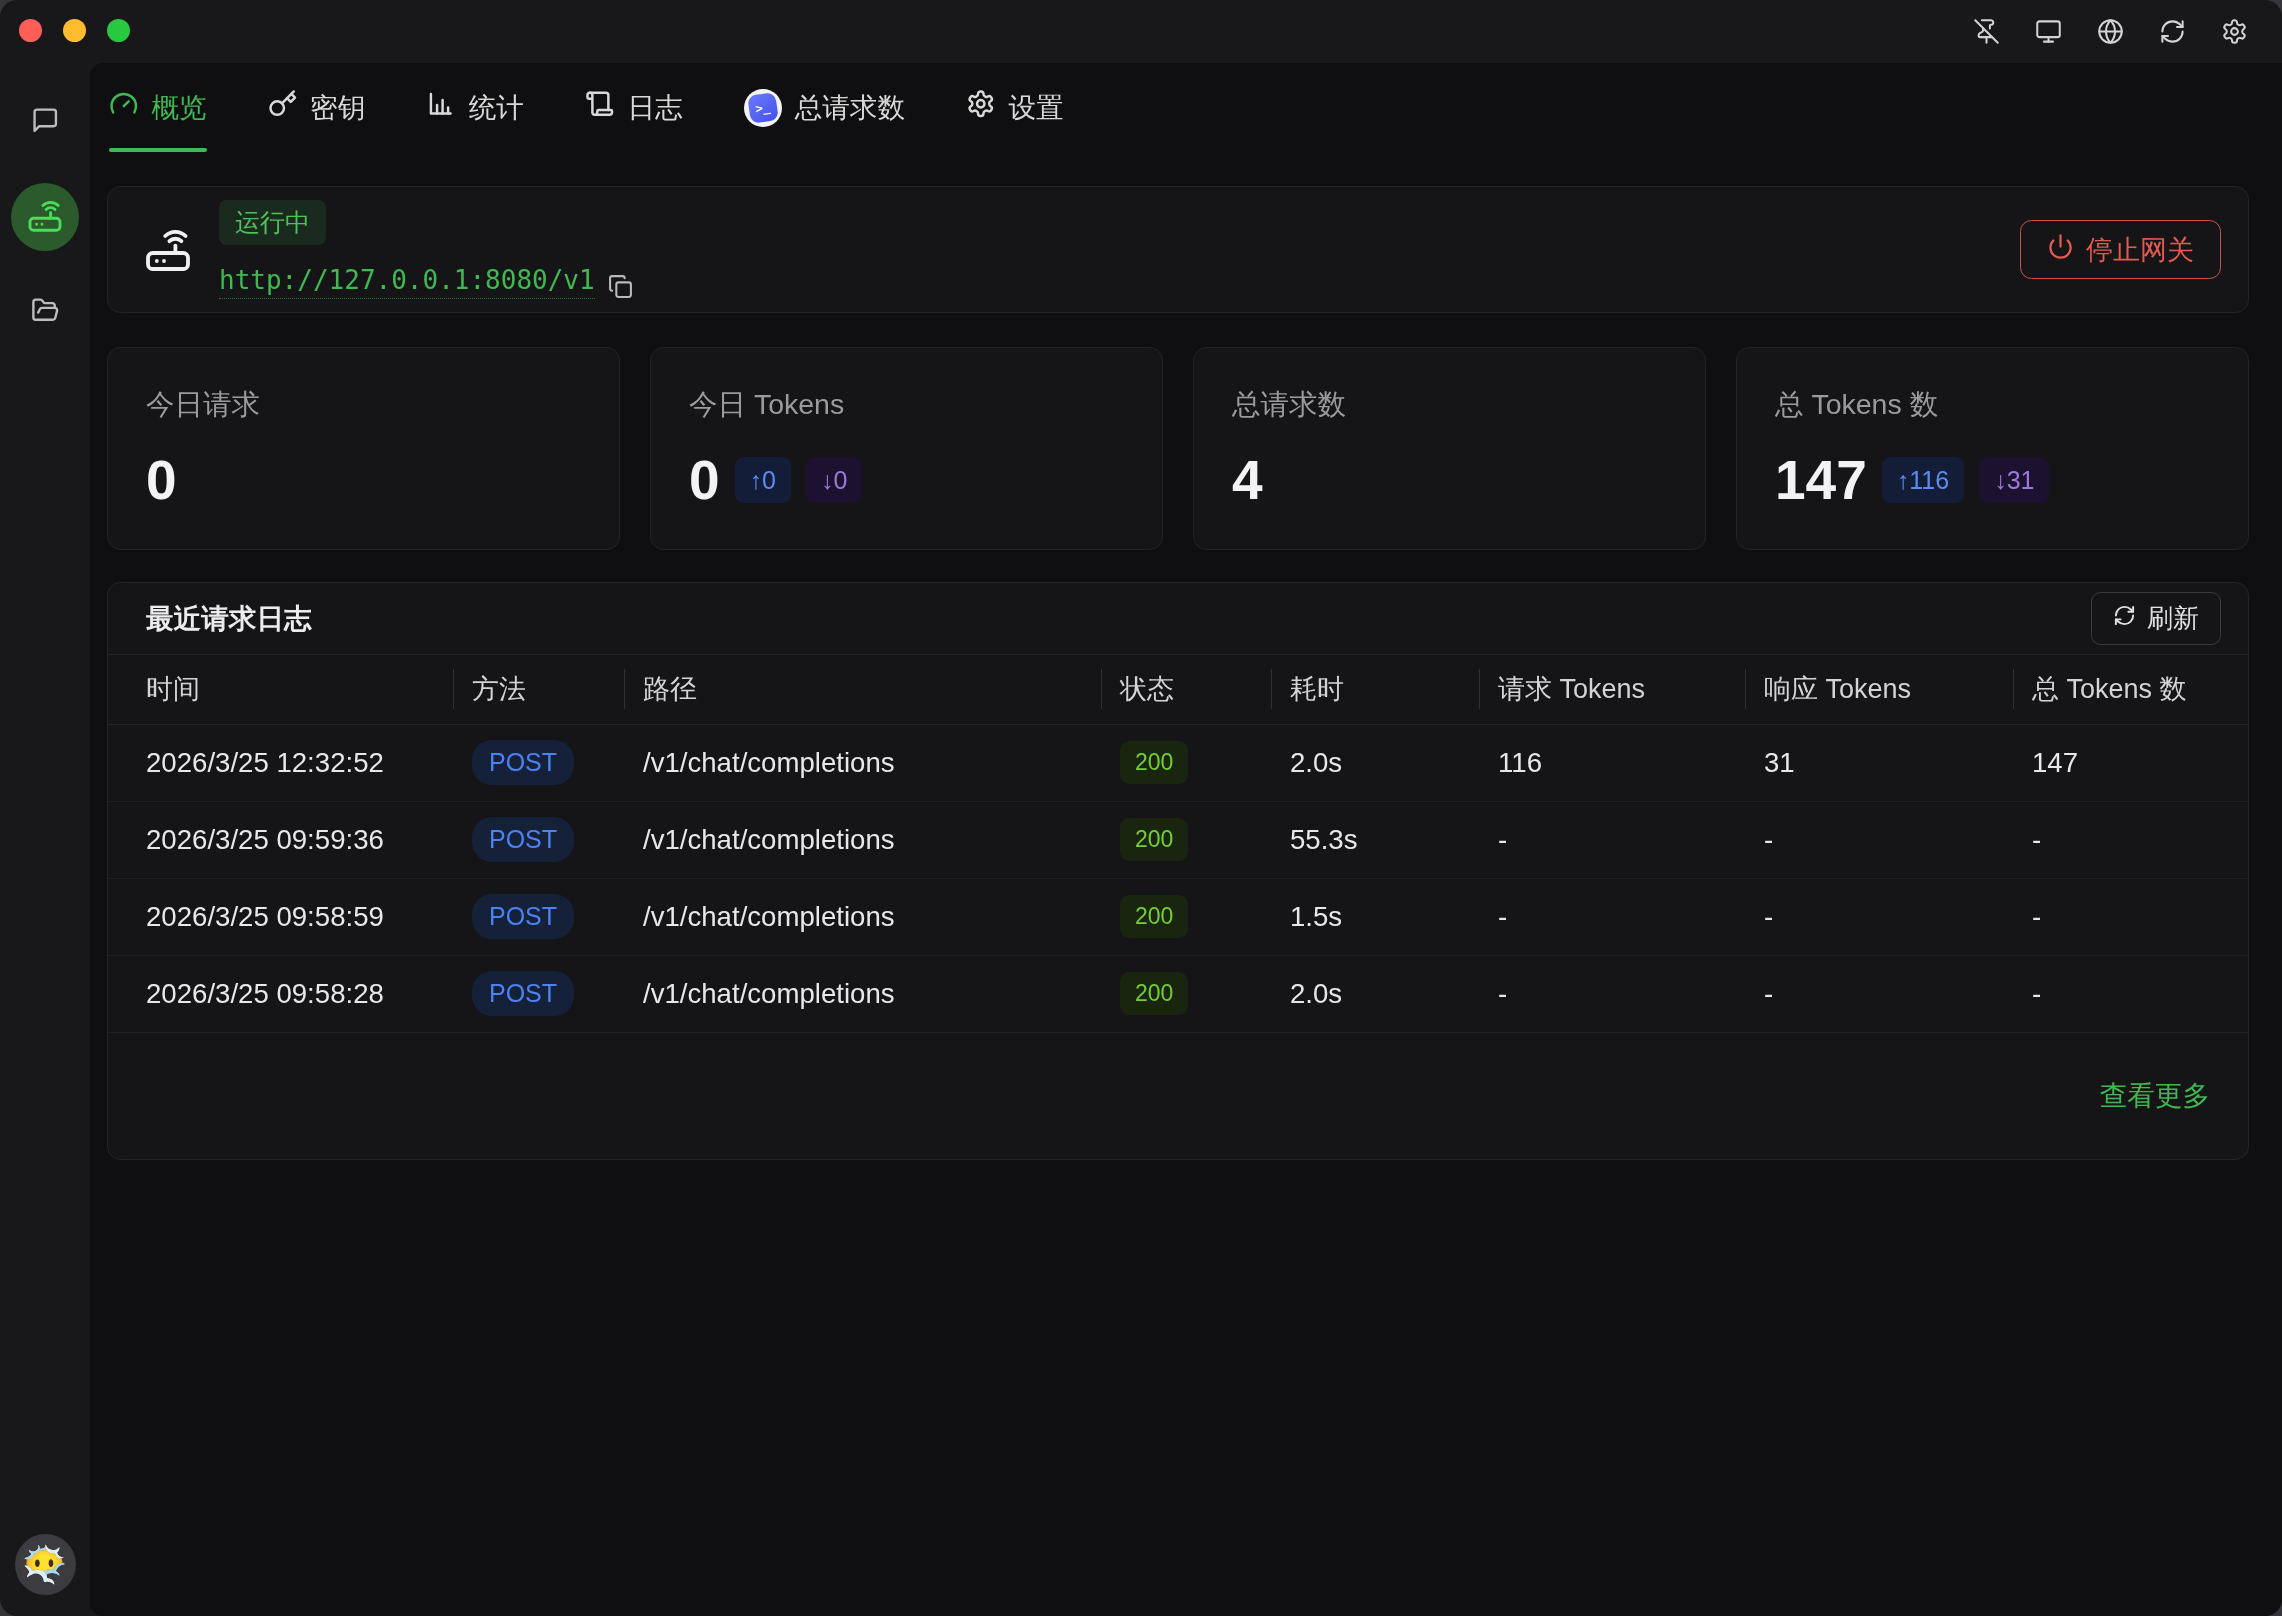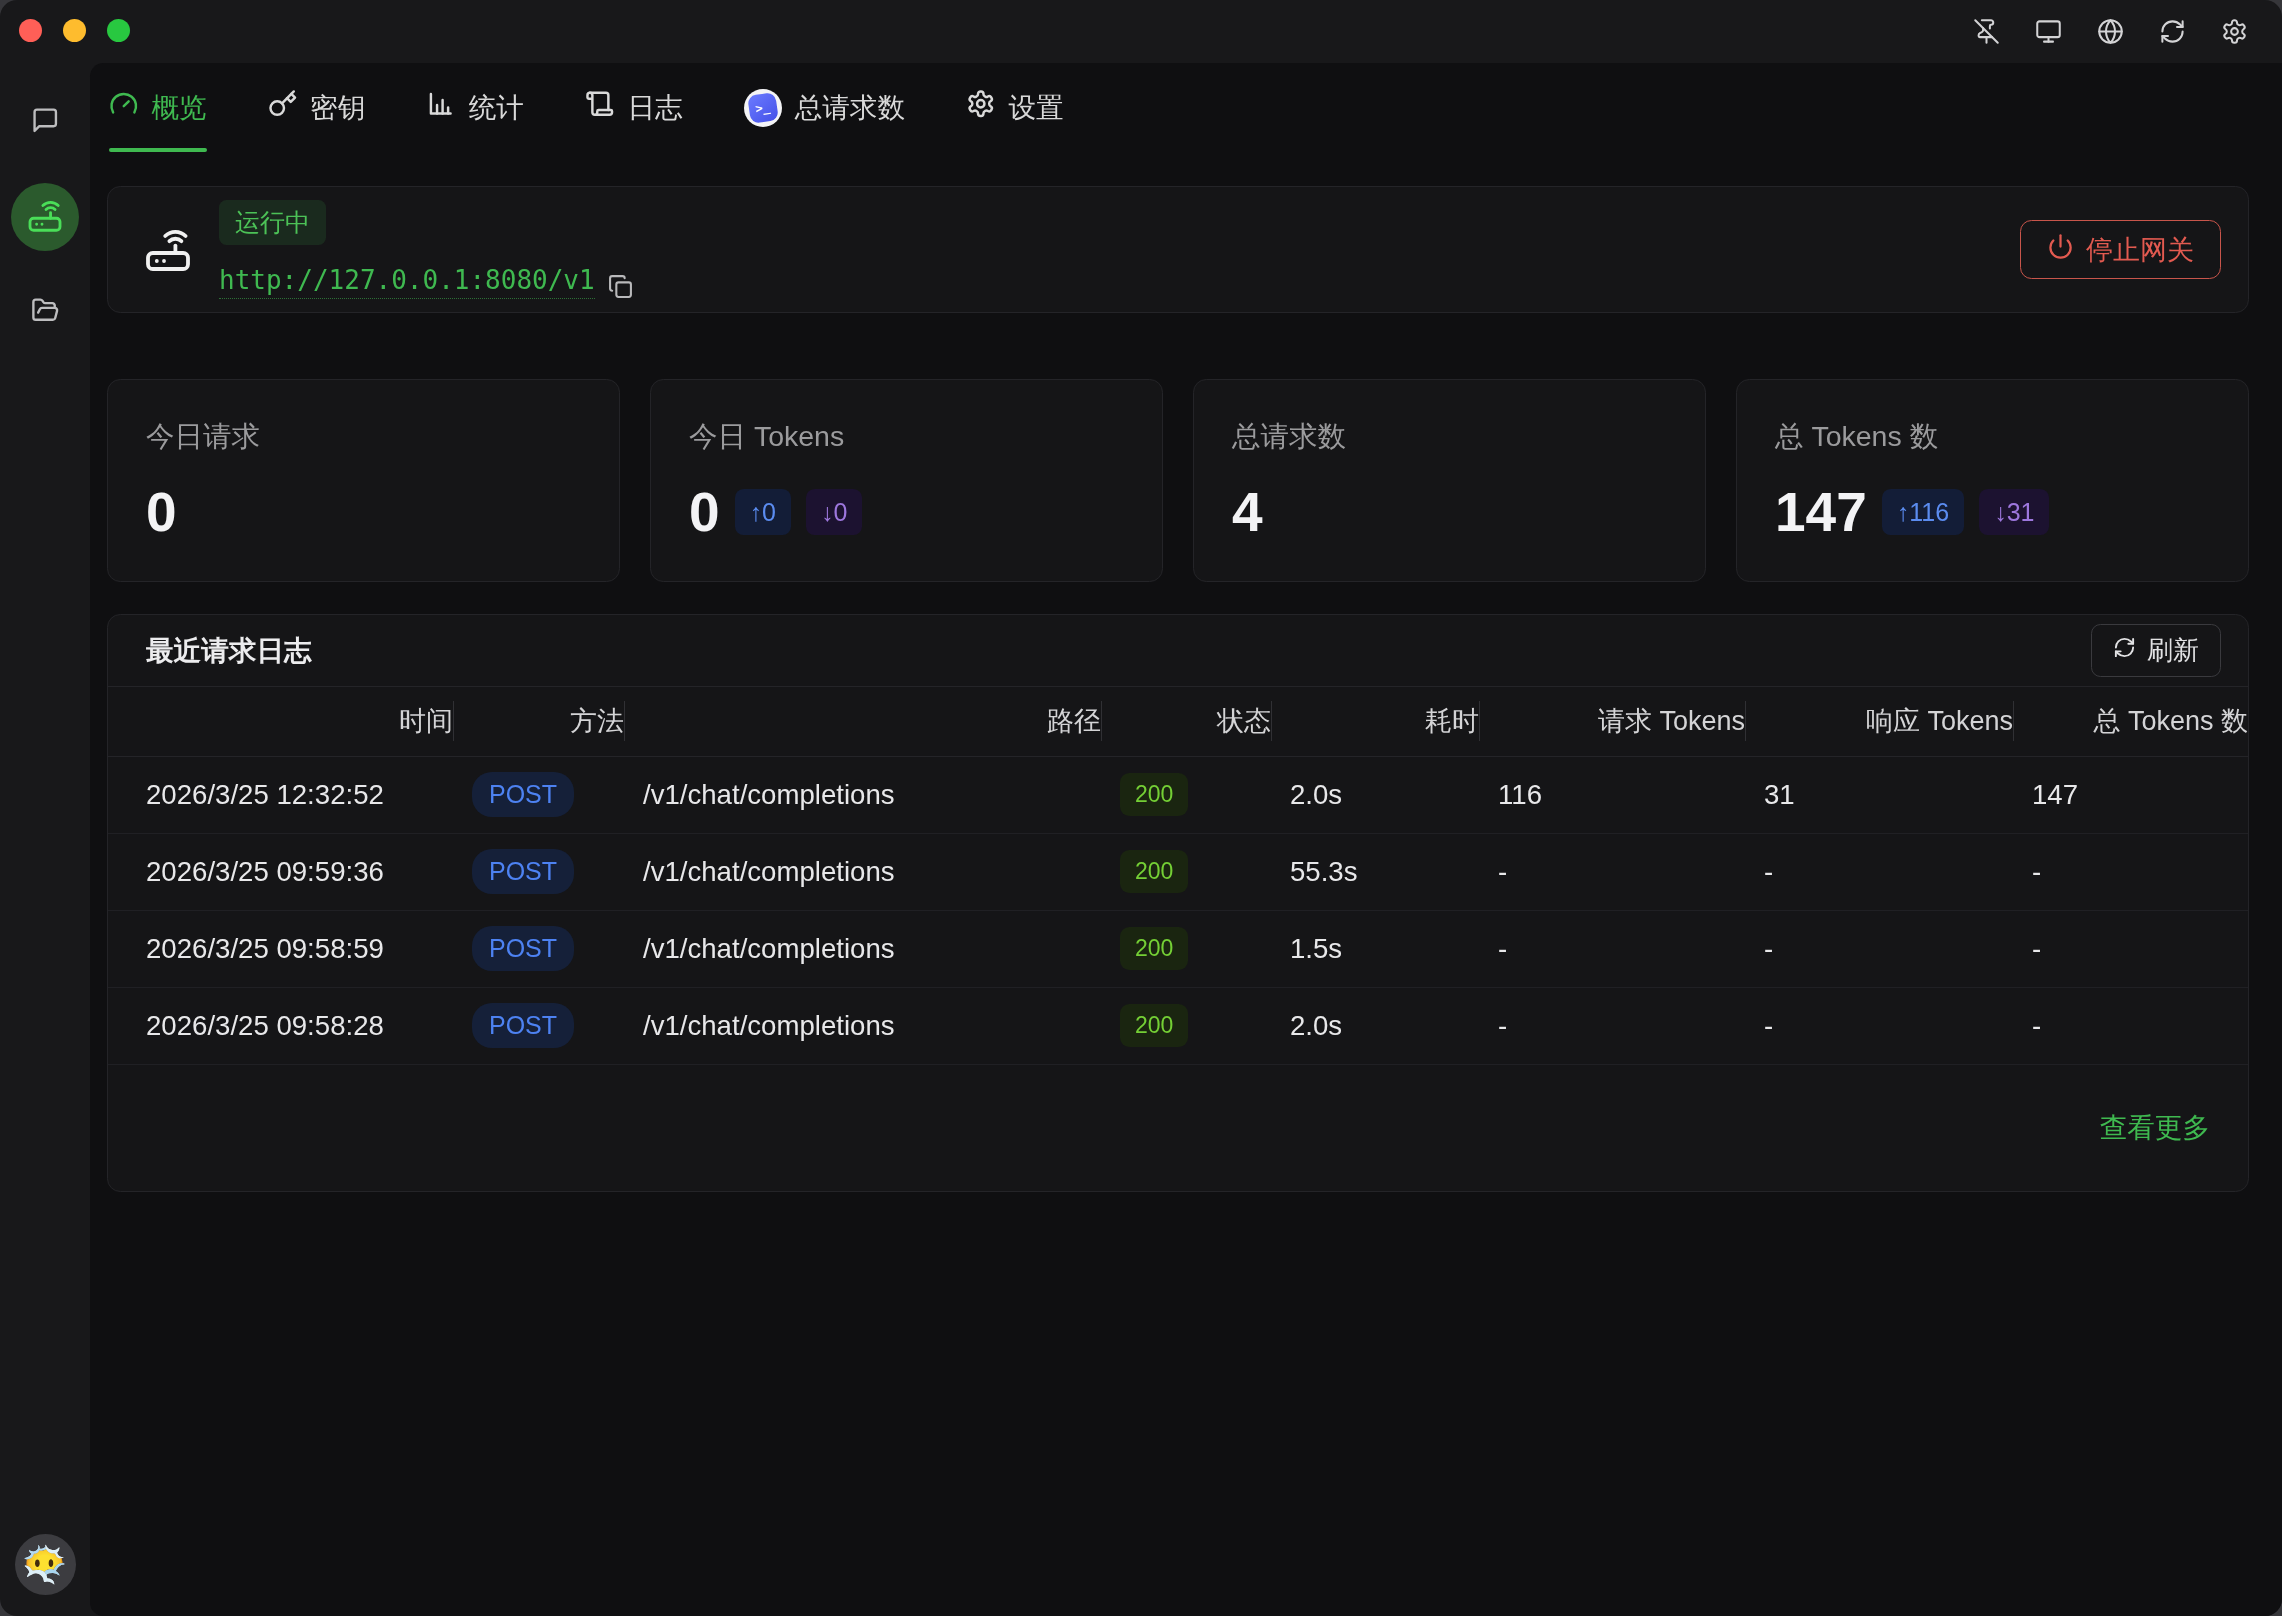--- a/index.html
+++ b/index.html
@@ -30,21 +30,21 @@
   
   .tabs { height:89px; display:flex; align-items:center; padding-left:1.9px; }
   .tab { position:relative; height:89px; display:flex; align-items:center; gap:13px; margin-right:61px; font-size:27.6px; color:#d9d9d9; cursor:pointer; }
   .tab svg { width:29.5px; height:29.5px; }
   .tab.active { color:#3fb950; }
   .tab.active::after { content:""; position:absolute; left:0; right:0; bottom:0; height:3.8px; background:#3fb950; border-radius:1.9px; }
   .term-badge { width:38px; height:38px; border-radius:50%; background:#f4f4f6; display:flex; align-items:center; justify-content:center; }
   .term-blob { width:27.6px; height:27.6px; border-radius:8.6px; background:linear-gradient(145deg,#6b7bff,#4450e8); color:#fff; font-family:"DejaVu Sans Mono", monospace; font-size:12.4px; font-weight:bold; display:flex; align-items:center; justify-content:center; transform:rotate(-8deg); }
 
   
-  .card { background:#151517; border:1px solid #242428; border-radius:13.3px;margin-top:32px; }
+  .card { background:#151517; border:1px solid #242428; border-radius:13.3px; }
 
   
   .status-card { margin-top:34px; height:127px; display:flex; align-items:center; padding:0 27px 0 36px; }
   .router-big { color:#f0f0f0; }
   .router-big svg { width:48px; height:48px; display:block; }
   .status-info { margin-left:27px; display:flex; flex-direction:column; gap:20px; }
   .run-badge { align-self:flex-start; background:rgba(63,185,80,0.13); color:#4cc257; font-size:25px; padding:5.7px 16px; border-radius:7.6px; }
   .url-row { display:flex; align-items:flex-end; gap:13.3px; }
   .gw-url { font-family:"DejaVu Sans Mono", monospace; font-size:26px; color:#3fb950; border-bottom:1.9px dotted rgba(63,185,80,0.55); padding-bottom:2.9px; cursor:pointer; text-decoration:none; }
   .copy-btn { color:#b9b9bb; cursor:pointer; display:flex; }
@@ -64,21 +64,21 @@
   .delta-down { color:#9d77dd; background:#1c1230; }
 
   
   .log-card { margin-top:32px; overflow:hidden; }
   .log-header { height:72px; display:flex; align-items:center; justify-content:space-between; padding:0 27px 0 38px; border-bottom:1px solid #242428; }
   .log-title { font-size:27.6px; font-weight:600; color:#ececee; }
   .refresh-btn { display:flex; align-items:center; gap:11.4px; height:53px; padding:0 21px; border:1px solid #3a3a3e; border-radius:9.5px; background:transparent; color:#e2e2e4; font-size:26px; cursor:pointer; font-family:inherit; }
   .refresh-btn svg { width:23px; height:23px; }
 
   table { width:100%; border-collapse:collapse; table-layout:fixed; }
-  th { position:relative; height:69px; text-align:right; font-weight:500; font-size:27px; color:#d4d4d6; padding-left:19px; border-bottom:1px solid #242428; }
+  th { position:relative; height:69px; text-align:left; font-weight:500; font-size:27px; color:#d4d4d6; padding-left:19px; border-bottom:1px solid #242428; }
   th:first-child { padding-left:38px; }
   th + th::before { content:""; position:absolute; left:0; top:14.3px; bottom:14.3px; width:1px; background:#303034; }
   td { height:77px; font-size:27.6px; color:#e8e8ea; padding-left:19px; border-bottom:1px solid #202024; }
   td:first-child { padding-left:38px; }
   .method-badge { display:inline-block; padding:7.6px 17px; border-radius:20px; background:#152039; color:#4d82f2; font-size:25px; font-weight:500; }
   .status-badge { display:inline-block; padding:7.6px 15px; border-radius:9.5px; background:#1a2510; color:#74cf35; font-size:23px; }
   .log-footer { height:126px; display:flex; align-items:center; justify-content:flex-end; padding-right:38px; }
   .view-more { color:#3fb950; font-size:27.6px; cursor:pointer; text-decoration:none; }
 </style>
 </head>

